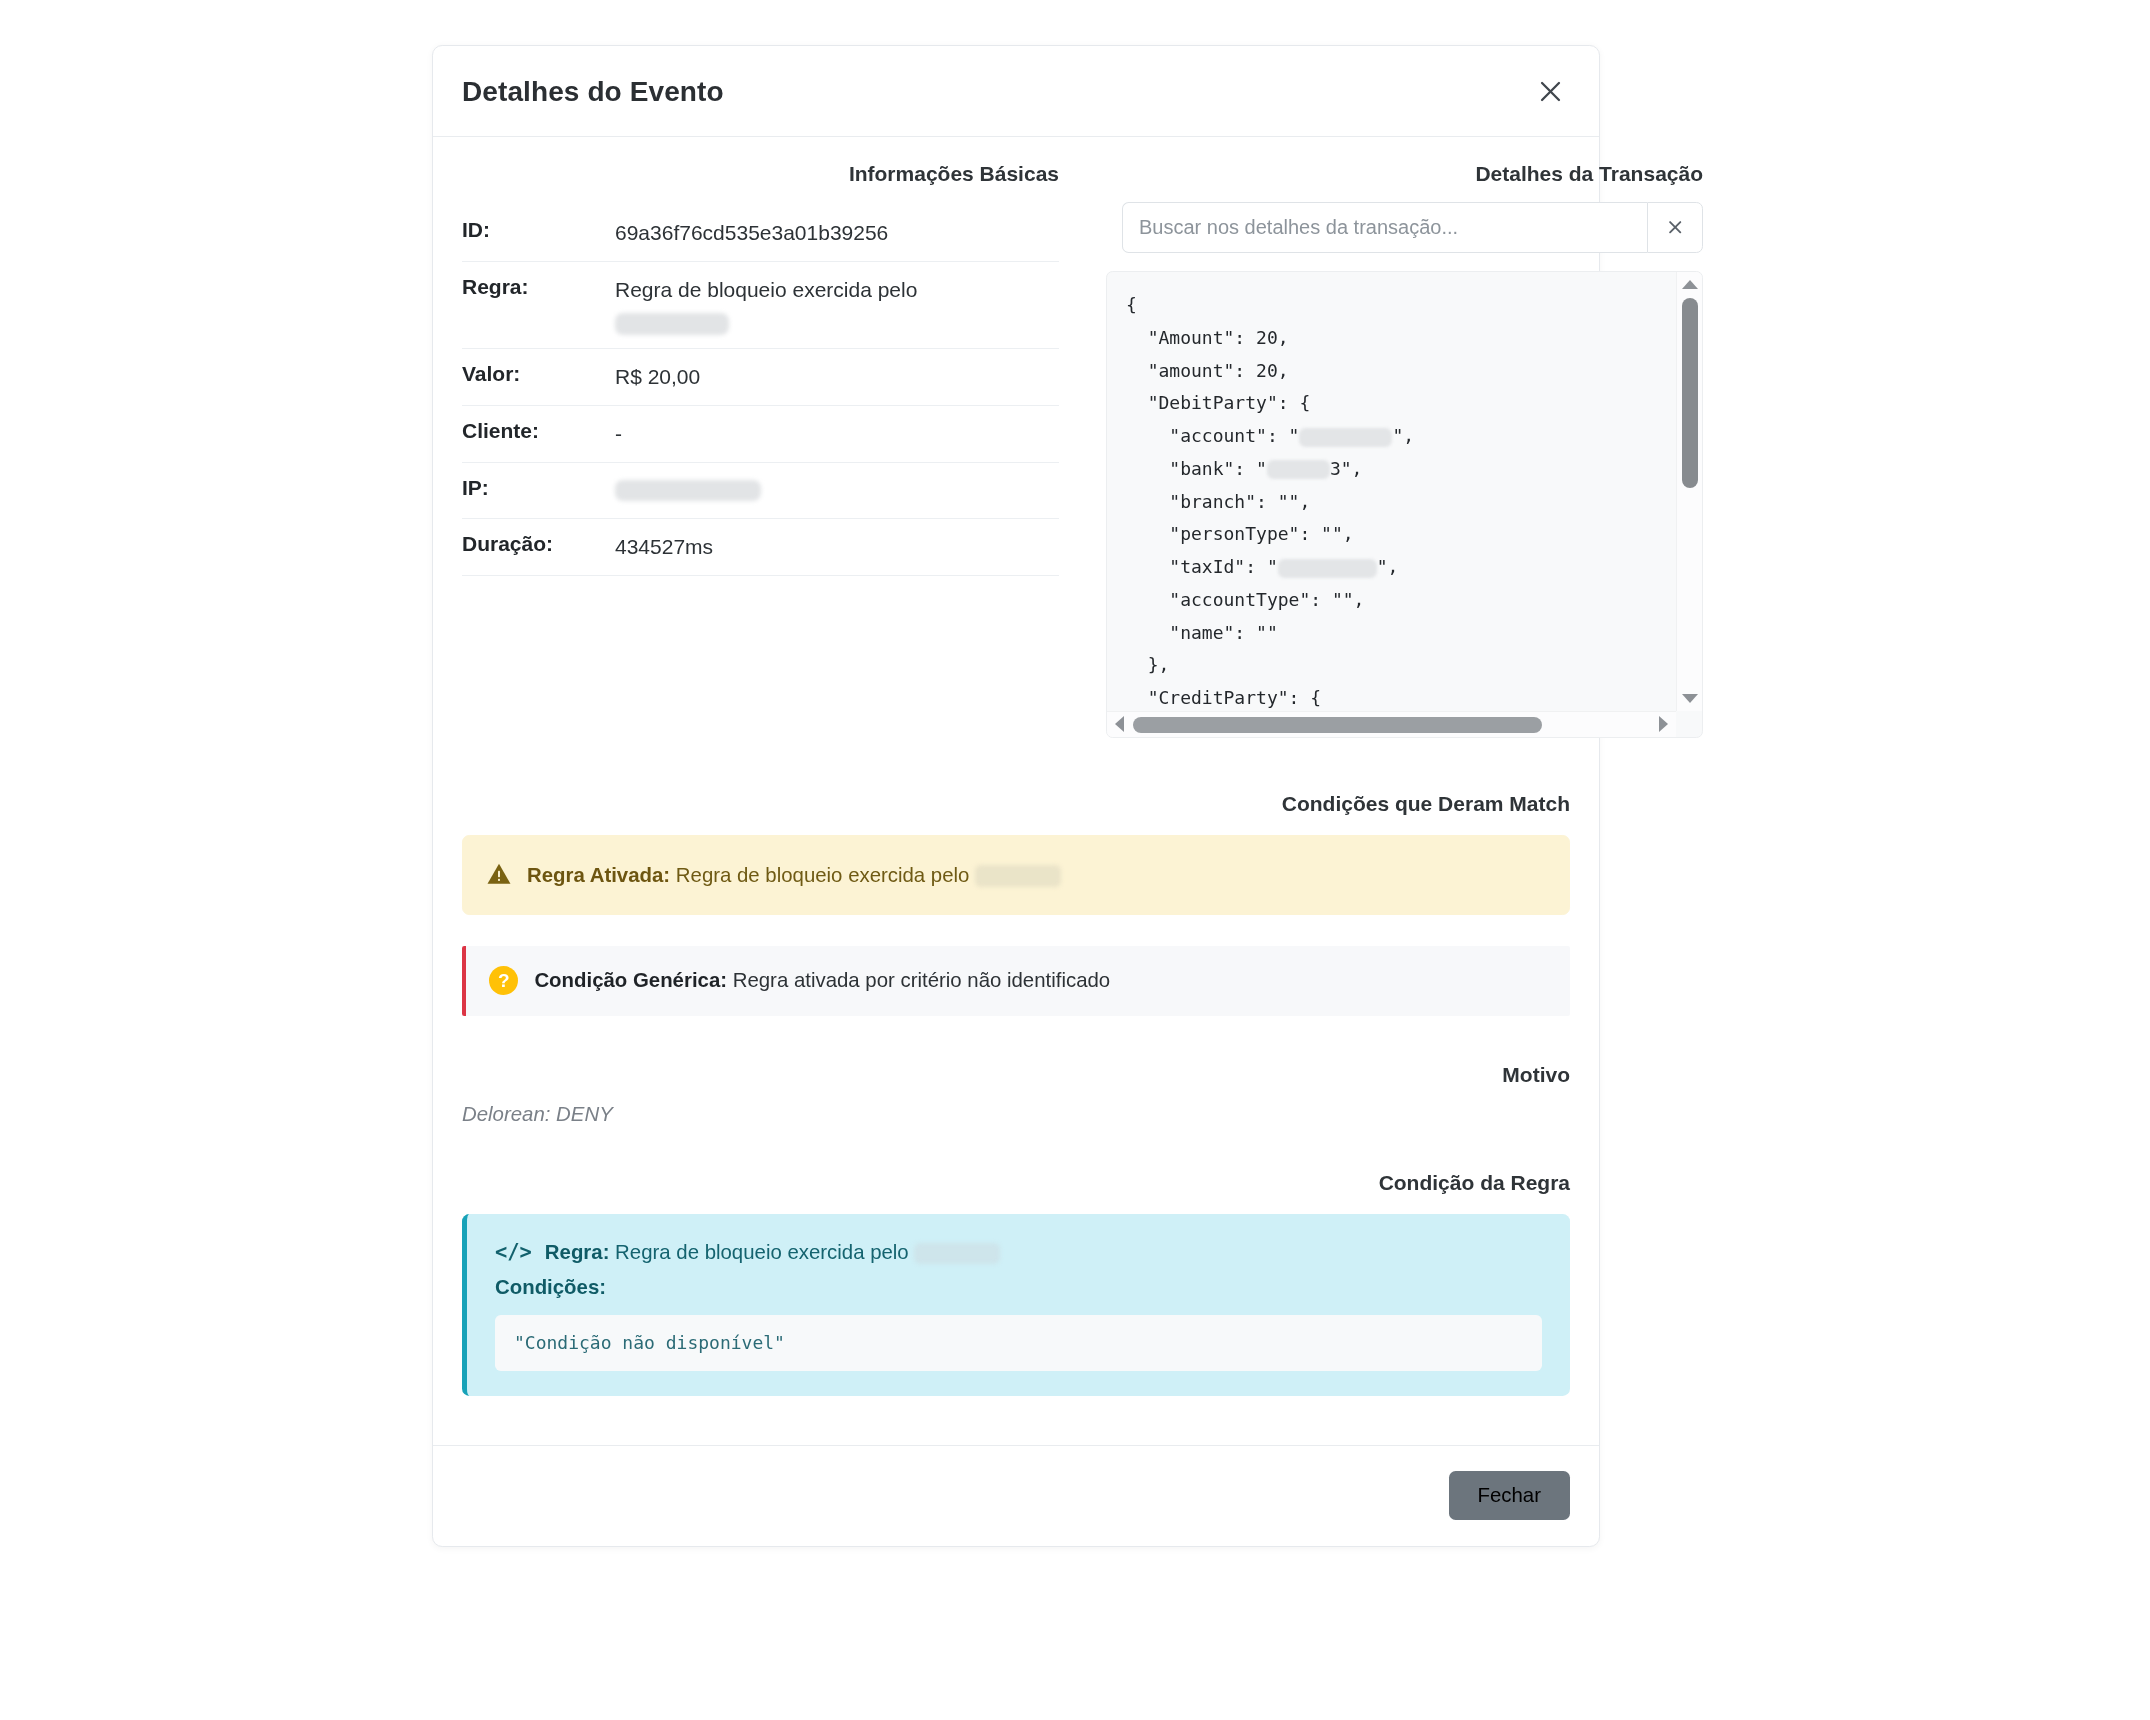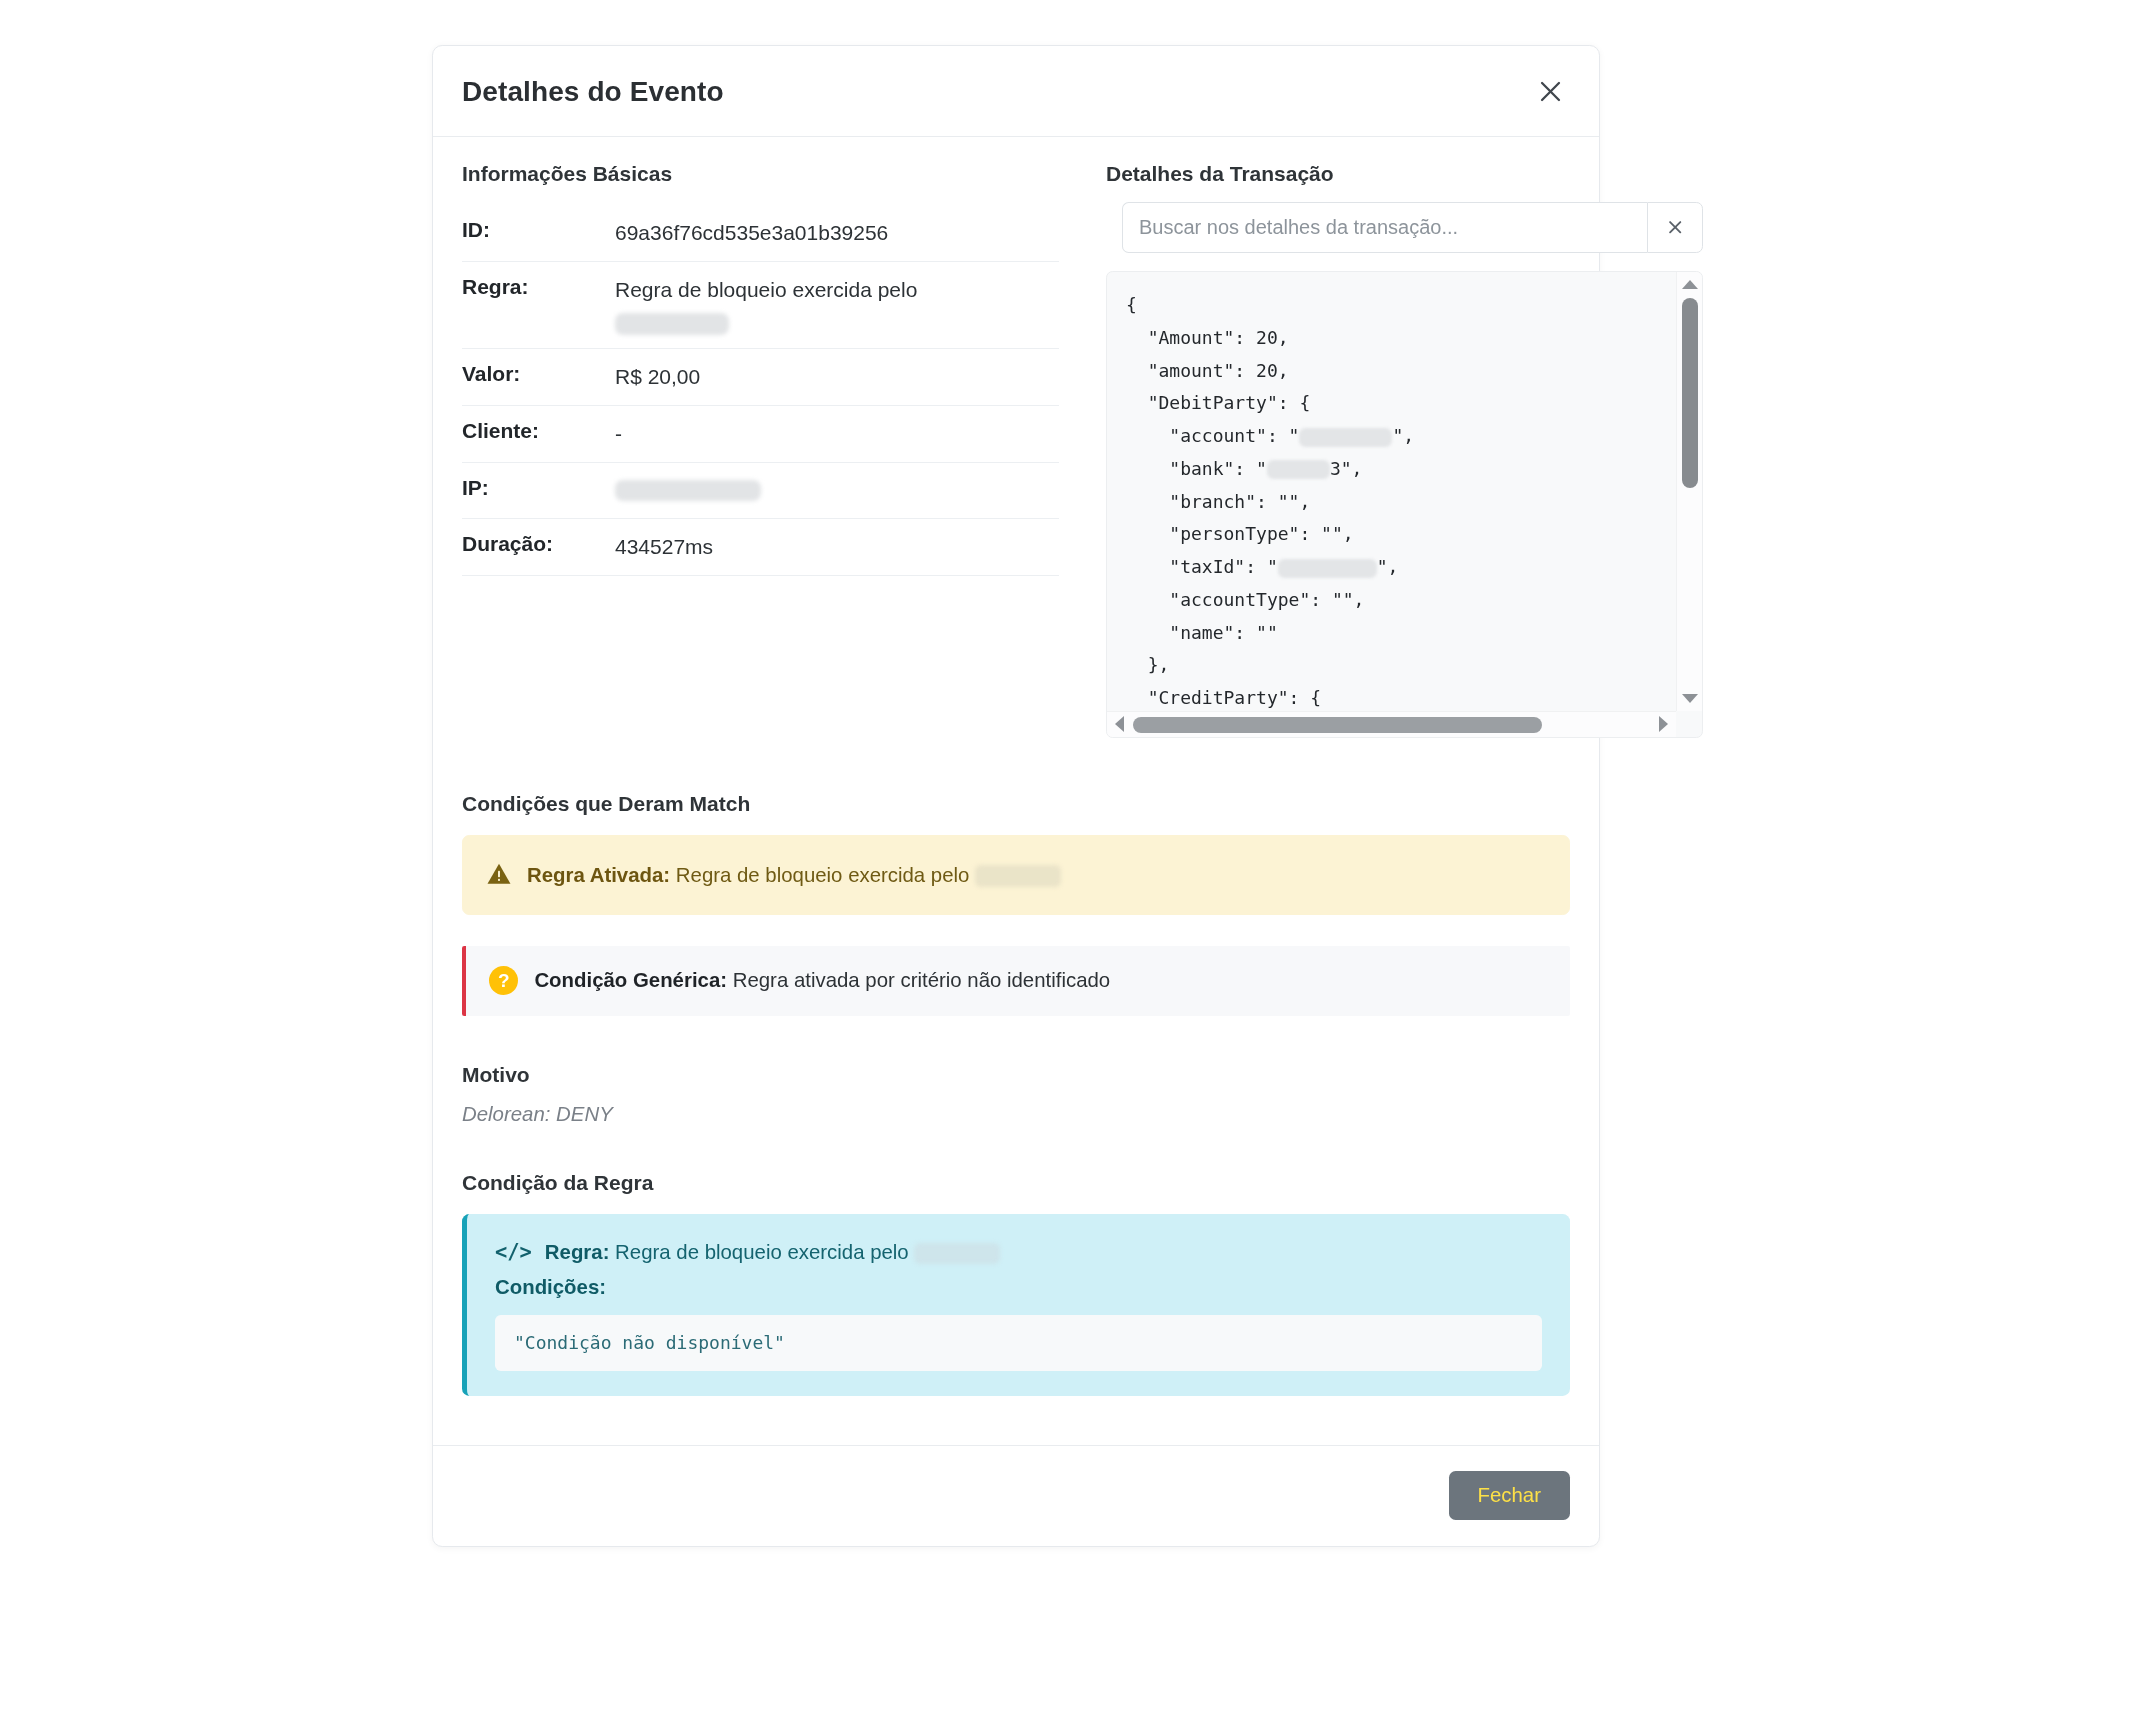--- a/index.html
+++ b/index.html
@@ -42,20 +42,21 @@
   
   .modal-body { padding: 25px 29px 7.3px 29px; }
 
   .cols { display:flex; gap: 47px; align-items:flex-start; }
   .col-left  { width: 597px; flex:0 0 597px; }
   .col-right { width: 597px; flex:0 0 597px; }
 
   .section-heading {
     font-size: 21px; font-weight: 600; color: #2f3438;
     margin: 0 0 19px 0;
+    text-align: right;
   }
   .section-heading.loose { margin-bottom: 16px; }
 
   
   .info-table { width: 100%; border-collapse: collapse; }
   .info-table tr { border-bottom: 0.7px solid #eceff2; }
   .info-table tr:first-child { border-top: none; }
   .info-table th {
     text-align: left; vertical-align: top;
     font-size: 21px; font-weight: 700; color: #22262a;
@@ -231,21 +232,21 @@
   }
 
   
   .modal-footer {
     border-top: 0.7px solid #e9ecef;
     margin-top: 42px;
     padding: 25px 29px 26px 29px;
     display:flex; justify-content:flex-end;
   }
   .btn-fechar {
-    background:#6c757d; color:#fde047;
+    background:#6c757d; color:#000000;
     border:none; border-radius: 6.6px;
     font-size: 20.4px; font-family:"Liberation Sans", sans-serif;
     padding: 13px 29px;
     cursor:pointer;
   }
 </style>
 </head>
 <body>
 
 <div class="page">

